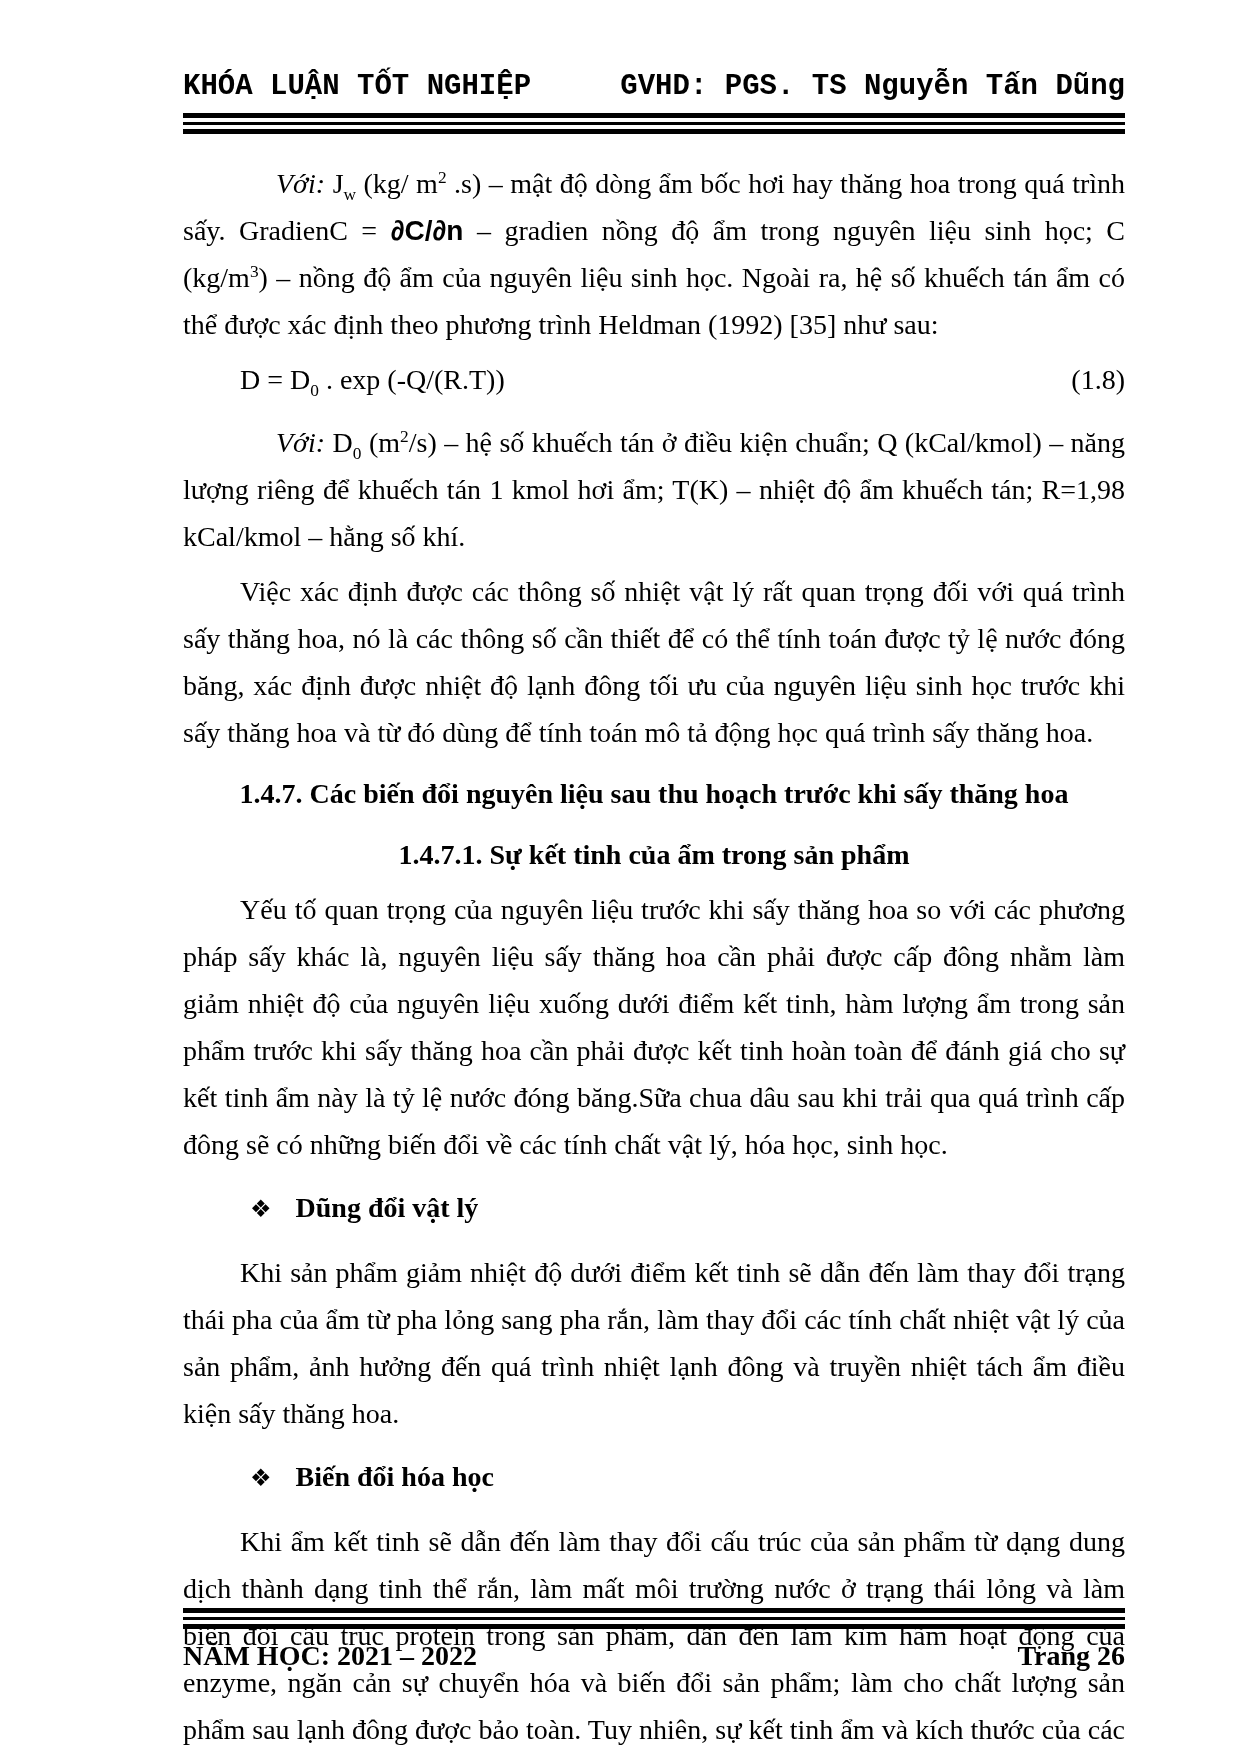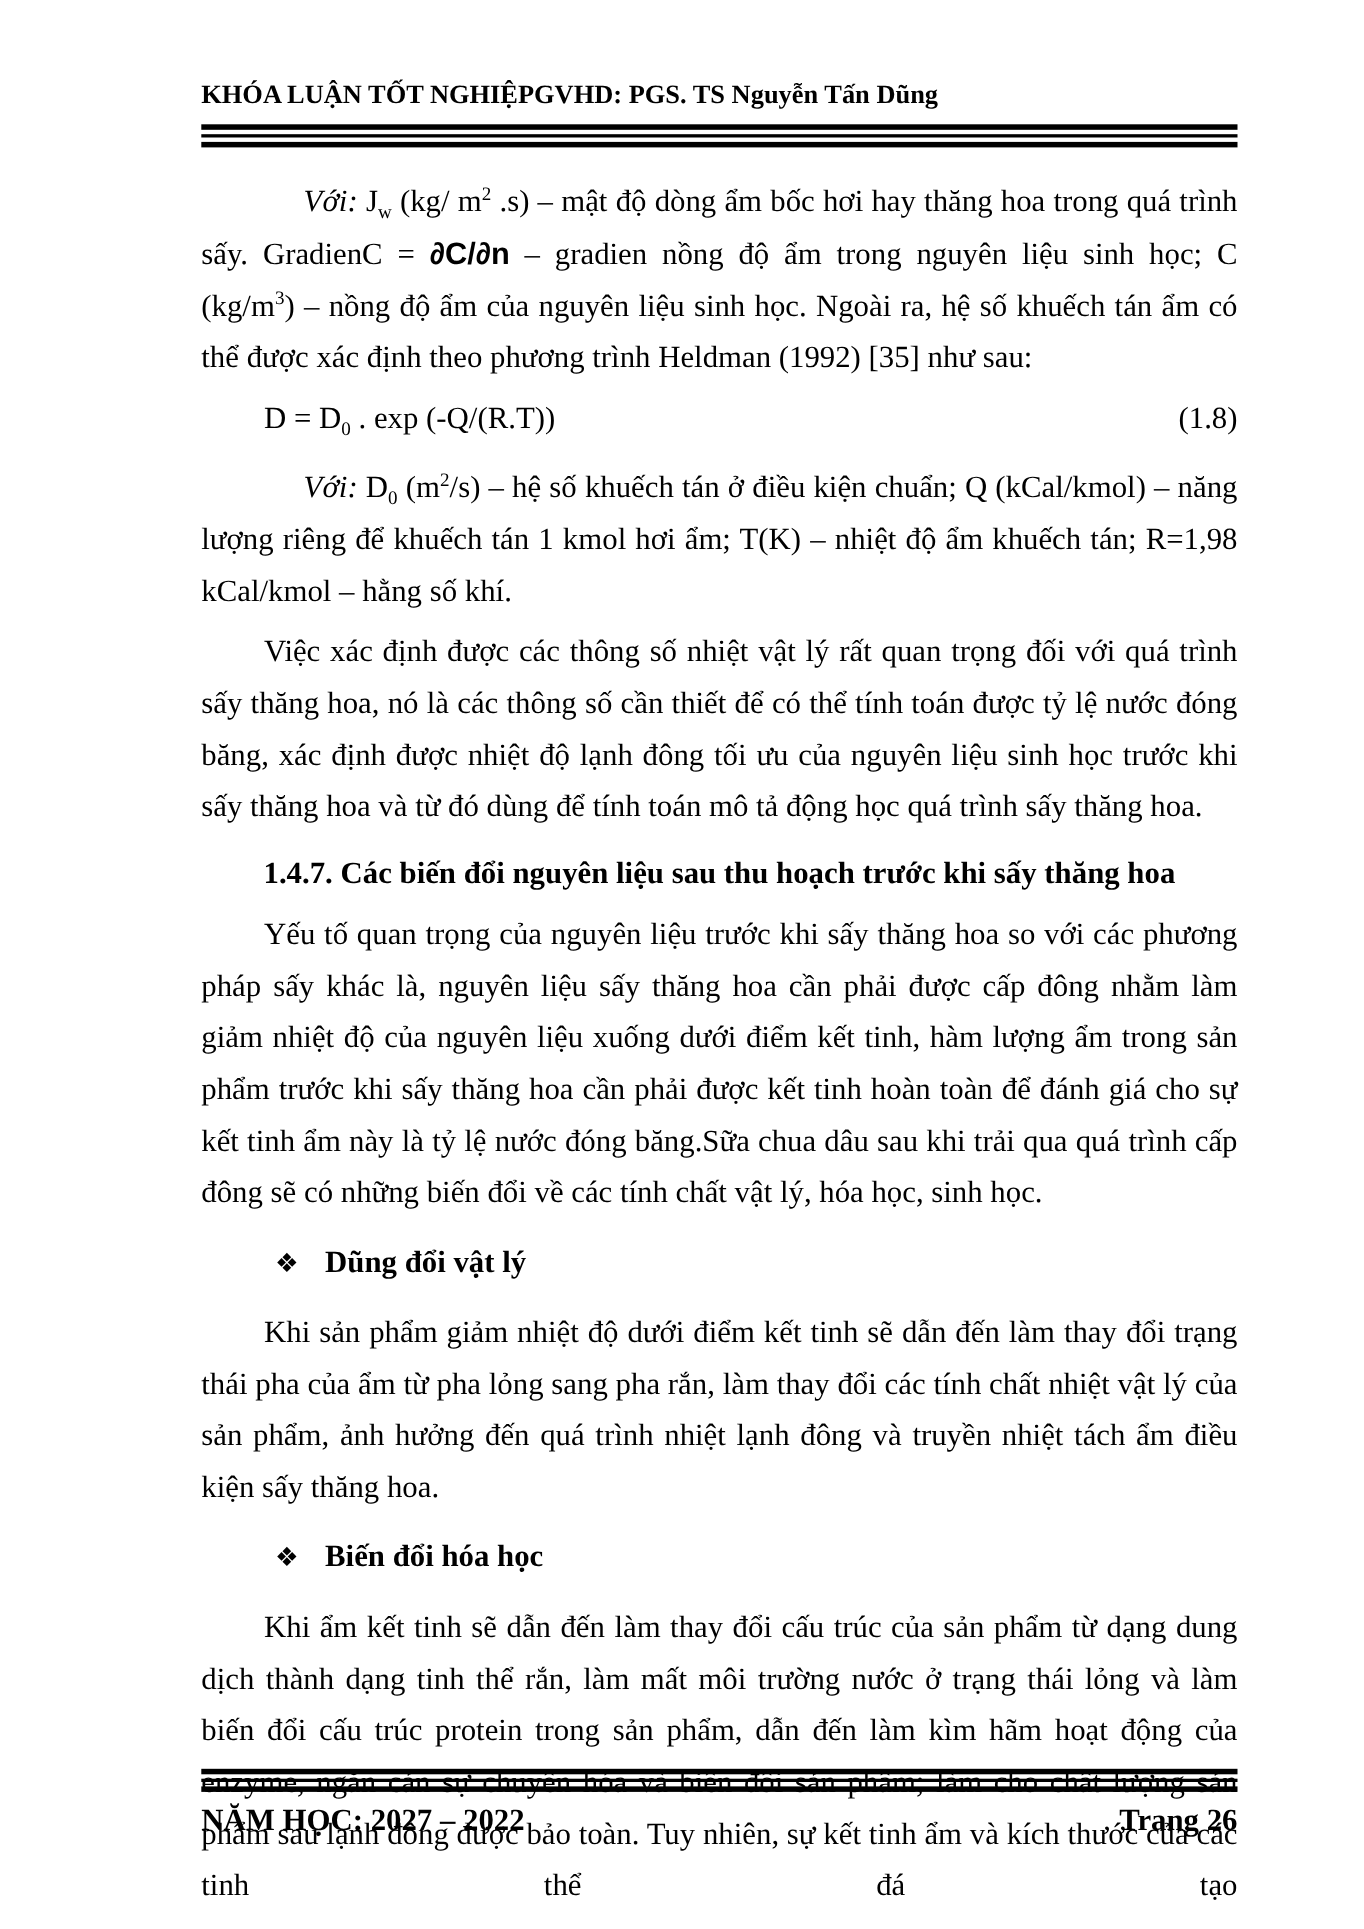--- a/index.html
+++ b/index.html
@@ -6,22 +6,22 @@
   .page {
     position:relative; width:1240px; height:1754px; margin:0 auto;
     background:#ffffff; color:#000;
     font-family:"Liberation Serif","DejaVu Serif",serif;
     font-size:28px; line-height:47px;
     overflow:hidden;
   }
   .content { position:absolute; left:183px; width:942px; top:70px; }
 
   
-  .header-row { display:flex; align-items:flex-end;
-    font-weight:bold; font-size:24px; line-height:34px; padding-bottom:9px; }
+  .header-row { display:flex; justify-content:space-between; align-items:flex-end;
+    font-weight:bold; font-size:29px; line-height:34px; padding-bottom:9px;font-family:Liberation Mono, monospace; }
   .rule3 { width:100%; }
   .rule3 .r-thick { height:5px; background:#000; }
   .rule3 .r-gap   { height:4px; background:transparent; }
   .rule3 .r-mid   { height:3px; background:#000; }
 
   
   .body-text { text-align:justify; margin-top:26px; }
   p.para { margin:8px 0 0 0; text-indent:57px; }
   p.para.cont { text-align-last:justify; }
   .eq-row { display:flex; justify-content:space-between; margin:8px 0 16px 0; padding-left:57px; }
@@ -62,20 +62,21 @@
       <div class="eq-row">
         <span><span>D = D</span><sub class="s">0</sub><span> . exp (-Q/(R.T))</span></span>
         <span>(1.8)</span>
       </div>
 
       <p class="para"><span class="it">Với: </span><span>D</span><sub class="s">0</sub><span> (m</span><sup class="s">2</sup><span>/s) – hệ số khuếch tán ở điều kiện chuẩn; Q (kCal/kmol) – năng lượng riêng để khuếch tán 1 kmol hơi ẩm; T(K) – nhiệt độ ẩm khuếch tán; R=1,98 kCal/kmol – hằng số khí.</span></p>
 
       <p class="para">Việc xác định được các thông số nhiệt vật lý rất quan trọng đối với quá trình sấy thăng hoa, nó là các thông số cần thiết để có thể tính toán được tỷ lệ nước đóng băng, xác định được nhiệt độ lạnh đông tối ưu của nguyên liệu sinh học trước khi sấy thăng hoa và từ đó dùng để tính toán mô tả động học quá trình sấy thăng hoa.</p>
 
       <p class="heading">1.4.7. Các biến đổi nguyên liệu sau thu hoạch trước khi sấy thăng hoa</p>
+      <p class="heading">1.4.7.1. Sự kết tinh của ẩm trong sản phẩm</p>
 
       <p class="para">Yếu tố quan trọng của nguyên liệu trước khi sấy thăng hoa so với các phương pháp sấy khác là, nguyên liệu sấy thăng hoa cần phải được cấp đông nhằm làm giảm nhiệt độ của nguyên liệu xuống dưới điểm kết tinh, hàm lượng ẩm trong sản phẩm trước khi sấy thăng hoa cần phải được kết tinh hoàn toàn để đánh giá cho sự kết tinh ẩm này là tỷ lệ nước đóng băng.Sữa chua dâu sau khi trải qua quá trình cấp đông sẽ có những biến đổi về các tính chất vật lý, hóa học, sinh học.</p>
 
       <div class="bullet-row">
         <span class="bullet-marker">❖</span>
         <span>Dũng đổi vật lý</span>
       </div>
 
       <p class="para">Khi sản phẩm giảm nhiệt độ dưới điểm kết tinh sẽ dẫn đến làm thay đổi trạng thái pha của ẩm từ pha lỏng sang pha rắn, làm thay đổi các tính chất nhiệt vật lý của sản phẩm, ảnh hưởng đến quá trình nhiệt lạnh đông và truyền nhiệt tách ẩm điều kiện sấy thăng hoa.</p>
 
@@ -91,17 +92,17 @@
 
   <div class="footer">
     <div class="rule3">
       <div class="r-thick"></div>
       <div class="r-gap"></div>
       <div class="r-mid"></div>
       <div class="r-gap"></div>
       <div class="r-thick"></div>
     </div>
     <div class="footer-row">
-      <span>NĂM HỌC: 2027 – 2022</span>
+      <span>NĂM HỌC: 2021 – 2022</span>
       <span>Trang 26</span>
     </div>
   </div>
 </div>
 
 </body></html>

